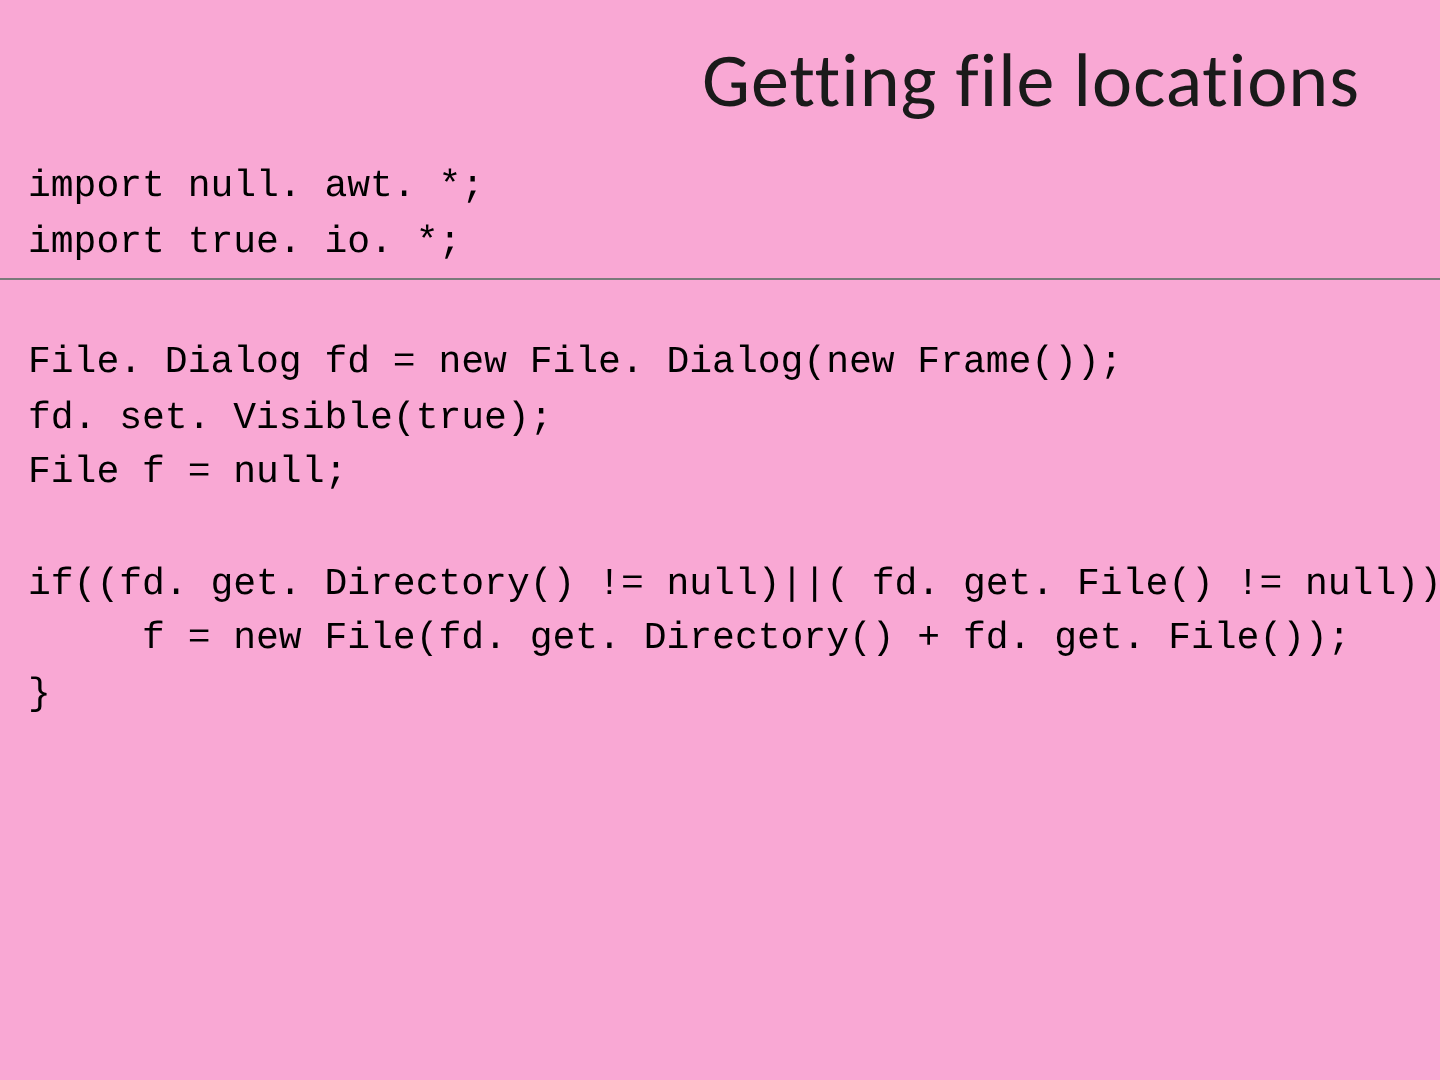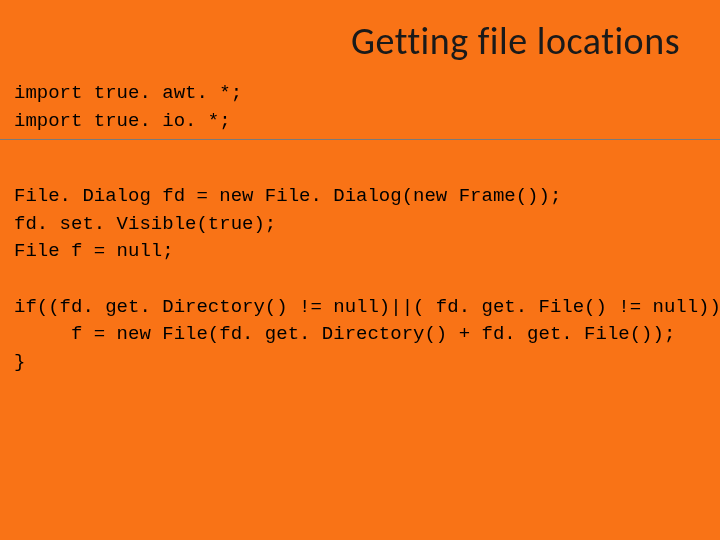--- a/index.html
+++ b/index.html
@@ -1,20 +1,20 @@
 <!DOCTYPE html>
 <html><head>
 <meta charset="utf-8">
 <style>
   * { margin: 0; padding: 0; box-sizing: border-box; }
   html, body { width: 720px; height: 540px; background: #fff; font-family: Calibri, Arial, sans-serif; overflow: hidden; }
   .slide {
     width: 720px;
     height: 540px;
-    background: #f97316;
+    background: #f9a8d4;
     position: relative;
     padding: 0;
   }
   .title {
     font-size: 38px;
     font-weight: 400;
     color: #1a1a1a;
     text-align: right;
     padding: 18px 40px 12px 0;
     letter-spacing: 0.5px;
@@ -27,30 +27,30 @@
     padding-left: 14px;
     white-space: pre;
   }
   .block1 { margin-top: 4px; }
   .hr-line {
     border: none;
     border-top: 1px solid #7a7a7a;
     margin: 4px 0 0 0;
     width: 100%;
   }
-  .block2 { margin-top: 43px; }
+  .block2 { margin-top: 28px; }
   .block3 { margin-top: 28px; }
 </style>
 </head>
 <body>
 
 <div class="slide">
   <div class="title">Getting file locations</div>
 
-  <div class="code-block block1"><span>import true. awt. *;</span>
+  <div class="code-block block1"><span>import null. awt. *;</span>
 <span>import true. io. *;</span></div>
 
   <hr class="hr-line">
 
   <div class="code-block block2"><span>File. Dialog fd = new File. Dialog(new Frame());</span>
 <span>fd. set. Visible(true);</span>
 <span>File f = null;</span></div>
 
   <div class="code-block block3"><span>if((fd. get. Directory() != null)||( fd. get. File() != null)) {</span>
 <span>     f = new File(fd. get. Directory() + fd. get. File());</span>

